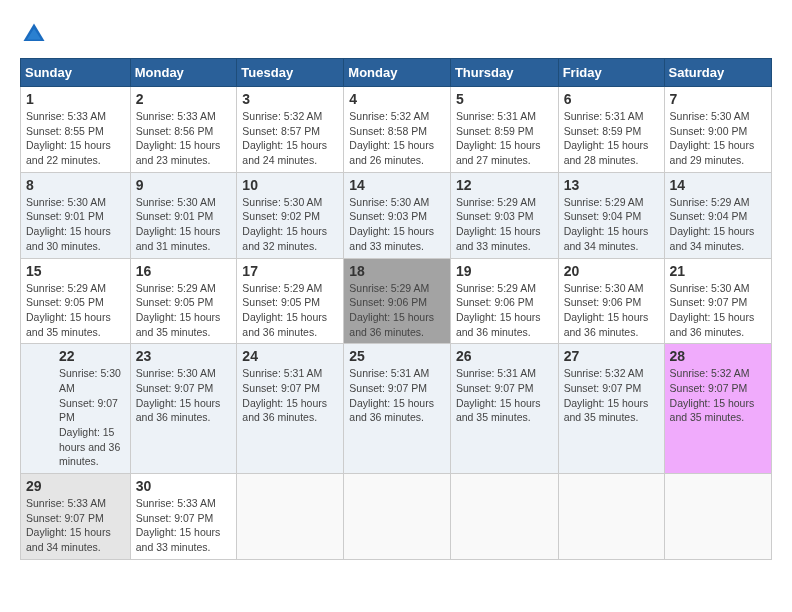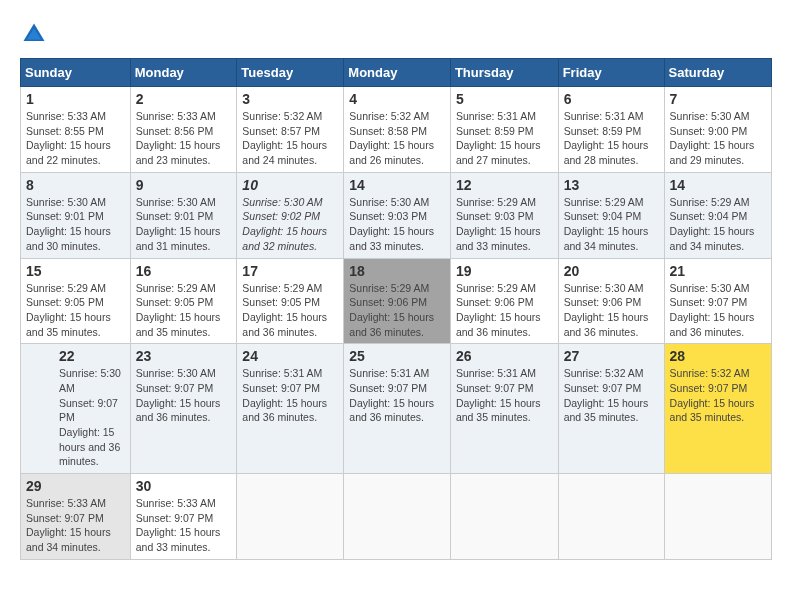--- a/index.html
+++ b/index.html
@@ -176,21 +176,21 @@
           <div class="day-info" style="white-space: pre-line;">Sunrise: 5:30 AM
 Sunset: 9:01 PM
 Daylight: 15 hours and 30 minutes.</div>
         </td>
         <td style="background-color: rgb(237, 242, 247);">
           <span class="day-num">9</span>
           <div class="day-info" style="white-space: pre-line;">Sunrise: 5:30 AM
 Sunset: 9:01 PM
 Daylight: 15 hours and 31 minutes.</div>
         </td>
-        <td style="background-color: rgb(237, 242, 247); font-style: italic;">
+        <td style="background-color: rgb(237, 242, 247);">
           <span class="day-num">10</span>
           <div class="day-info" style="white-space: pre-line;">Sunrise: 5:30 AM
 Sunset: 9:02 PM
 Daylight: 15 hours and 32 minutes.</div>
         </td>
         <td style="background-color: rgb(237, 242, 247);">
           <span class="day-num">14</span>
           <div class="day-info" style="white-space: pre-line;">Sunrise: 5:30 AM
 Sunset: 9:03 PM
 Daylight: 15 hours and 33 minutes.</div>
@@ -288,21 +288,21 @@
           <div class="day-info" style="white-space: pre-line;">Sunrise: 5:31 AM
 Sunset: 9:07 PM
 Daylight: 15 hours and 35 minutes.</div>
         </td>
         <td style="background-color: rgb(237, 242, 247);">
           <span class="day-num">27</span>
           <div class="day-info" style="white-space: pre-line;">Sunrise: 5:32 AM
 Sunset: 9:07 PM
 Daylight: 15 hours and 35 minutes.</div>
         </td>
-        <td style="background-color: #fde047;">
+        <td style="background-color: #f0abfc;">
           <span class="day-num">28</span>
           <div class="day-info" style="white-space: pre-line;">Sunrise: 5:32 AM
 Sunset: 9:07 PM
 Daylight: 15 hours and 35 minutes.</div>
         </td>
       </tr>
       <tr>
         <td style="background-color: #e5e5e5;">
           <span class="day-num">29</span>
           <div class="day-info" style="white-space: pre-line;">Sunrise: 5:33 AM

